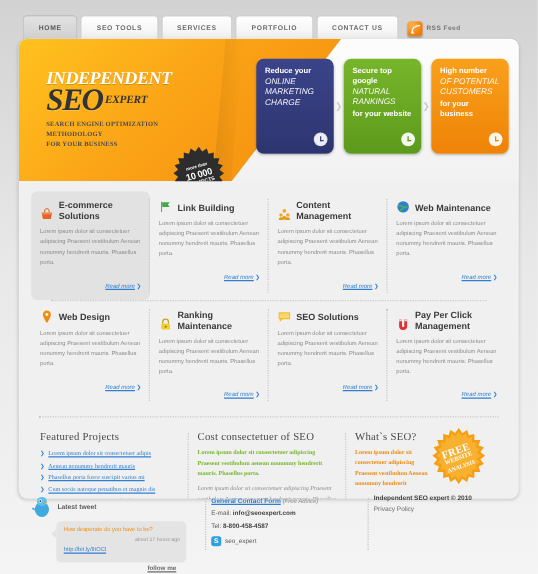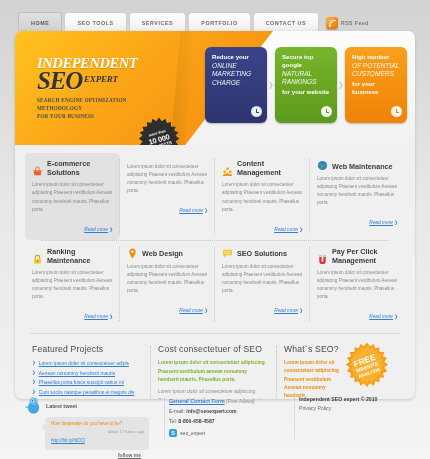--- a/index.html
+++ b/index.html
@@ -125,21 +125,21 @@
   .shead{ display:flex; align-items:flex-end; gap:4px; }
   .sico{ width:11px; height:11px; flex:0 0 11px; margin-top:1px; }
   .stitle{ font-size:7.2px; font-weight:bold; color:#3a3a3a; line-height:1.28; }
   .sbody{ font-size:4.6px; color:#8a8a8a; line-height:1.75; margin-top:4px; }
   .smore{ text-align:right; margin-top:3px; }
   .smore a{ font-size:4.8px; color:#2f7fd0; font-style:italic; text-decoration:underline; }
 
   .divider{ height:1px; border-top:1px dotted #c9c9c9; margin:0 16px; }
 
   
-  .bottom{ display:flex; padding:8px 10px 0 10px; position:relative; }
+  .bottom{ display:flex; padding:8px 10px 0 10px; position:relative;font-family:Liberation Serif, serif; }
   .bcol{ width:126px; padding:2px 8px 0 7px; position:relative; }
   .bcol.sep:after{
     content:""; position:absolute; right:0; top:4px; bottom:6px;
     border-right:1px dotted #c9c9c9;
   }
   .btitle{ font-size:8.6px; color:#4a4a4a; letter-spacing:.2px; margin-bottom:5px; }
   .plist{ list-style:none; }
   .plist li{ font-size:4.9px; line-height:1.95; color:#2f7fd0; display:flex; gap:3px; }
   .plist li .chev{ color:#2f7fd0; font-size:4.4px; }
   .plist li span.lnk{ text-decoration:underline; }
@@ -279,20 +279,27 @@
                 <path d="M3 9h18l-1 3H4z" fill="#f08a4a"></path>
               <path d="M8 9V6a4 4 0 0 1 8 0v3" fill="none" stroke="#d9541f" stroke-width="1.6"></path>
             </svg>
             <div class="stitle">E-commerce Solutions</div>
           </div>
           <div class="sbody">Lorem ipsum dolor sit consectetuer adipiscing Praesent vestibulum Aenean nonummy hendrerit mauris. Phasellus porta.</div>
           <div class="smore"><a>Read more</a><span style="font-size:4.5px;color:#2f7fd0"> ❯</span></div>
         </div>
 
         <div class="sbox sep">
+          <div class="shead">
+            <svg class="sico" viewBox="0 0 24 24">
+              <rect x="4" y="3" width="1.8" height="18" fill="#8a8a8a"></rect>
+              <path d="M6 4h13l-3 4 3 4H6z" fill="#3faa4a"></path>
+            </svg>
+            <div class="stitle">Link Building</div>
+          </div>
           <div class="sbody">Lorem ipsum dolor sit consectetuer adipiscing Praesent vestibulum Aenean nonummy hendrerit mauris. Phasellus porta.</div>
           <div class="smore"><a>Read more</a><span style="font-size:4.5px;color:#2f7fd0"> ❯</span></div>
         </div>
 
         <div class="sbox sep">
           <div class="shead">
             <svg class="sico" viewBox="0 0 24 24">
               <circle cx="12" cy="6" r="3.2" fill="#f2a81e"></circle>
               <circle cx="6" cy="13" r="3" fill="#f2a81e"></circle>
                 <circle cx="18" cy="13" r="3" fill="#f2a81e"></circle>
@@ -317,37 +324,37 @@
         </div>
       </div>
 
       <div class="divider"></div>
 
       <div class="srow">
 
         <div class="sbox sep">
           <div class="shead">
             <svg class="sico" viewBox="0 0 24 24">
+              <path d="M12 1C8 1 5 4 5 8c0 5 7 15 7 15s7-10 7-15c0-4-3-7-7-7z" fill="#f08a0c"></path>
+              <circle cx="12" cy="8" r="2.6" fill="#fff"></circle>
+            </svg>
+            <div class="stitle">Web Design</div>
+          </div>
+          <div class="sbody">Lorem ipsum dolor sit consectetuer adipiscing Praesent vestibulum Aenean nonummy hendrerit mauris. Phasellus porta.</div>
+          <div class="smore"><a>Read more</a><span style="font-size:4.5px;color:#2f7fd0"> ❯</span></div>
+        </div>
+
+        <div class="sbox sep">
+          <div class="shead">
+            <svg class="sico" viewBox="0 0 24 24">
               <path d="M7 11V8a5 5 0 0 1 10 0v3" fill="none" stroke="#c9a21e" stroke-width="2.2"></path>
               <rect x="4.5" y="11" width="15" height="10" rx="2" fill="#f2cc2e"></rect>
               <circle cx="12" cy="16" r="1.6" fill="#8a6f0a"></circle>
             </svg>
             <div class="stitle">Ranking Maintenance</div>
-          </div>
-          <div class="sbody">Lorem ipsum dolor sit consectetuer adipiscing Praesent vestibulum Aenean nonummy hendrerit mauris. Phasellus porta.</div>
-          <div class="smore"><a>Read more</a><span style="font-size:4.5px;color:#2f7fd0"> ❯</span></div>
-        </div>
-
-        <div class="sbox sep">
-          <div class="shead">
-            <svg class="sico" viewBox="0 0 24 24">
-              <path d="M12 1C8 1 5 4 5 8c0 5 7 15 7 15s7-10 7-15c0-4-3-7-7-7z" fill="#f08a0c"></path>
-              <circle cx="12" cy="8" r="2.6" fill="#fff"></circle>
-            </svg>
-            <div class="stitle">Web Design</div>
           </div>
           <div class="sbody">Lorem ipsum dolor sit consectetuer adipiscing Praesent vestibulum Aenean nonummy hendrerit mauris. Phasellus porta.</div>
           <div class="smore"><a>Read more</a><span style="font-size:4.5px;color:#2f7fd0"> ❯</span></div>
         </div>
 
         <div class="sbox sep">
           <div class="shead">
             <svg class="sico" viewBox="0 0 24 24">
               <path d="M2 4h20v12H9l-5 5v-5H2z" fill="#f2c02e"></path>
               <path d="M4 6h16v8H4z" fill="#f7d96a"></path>

